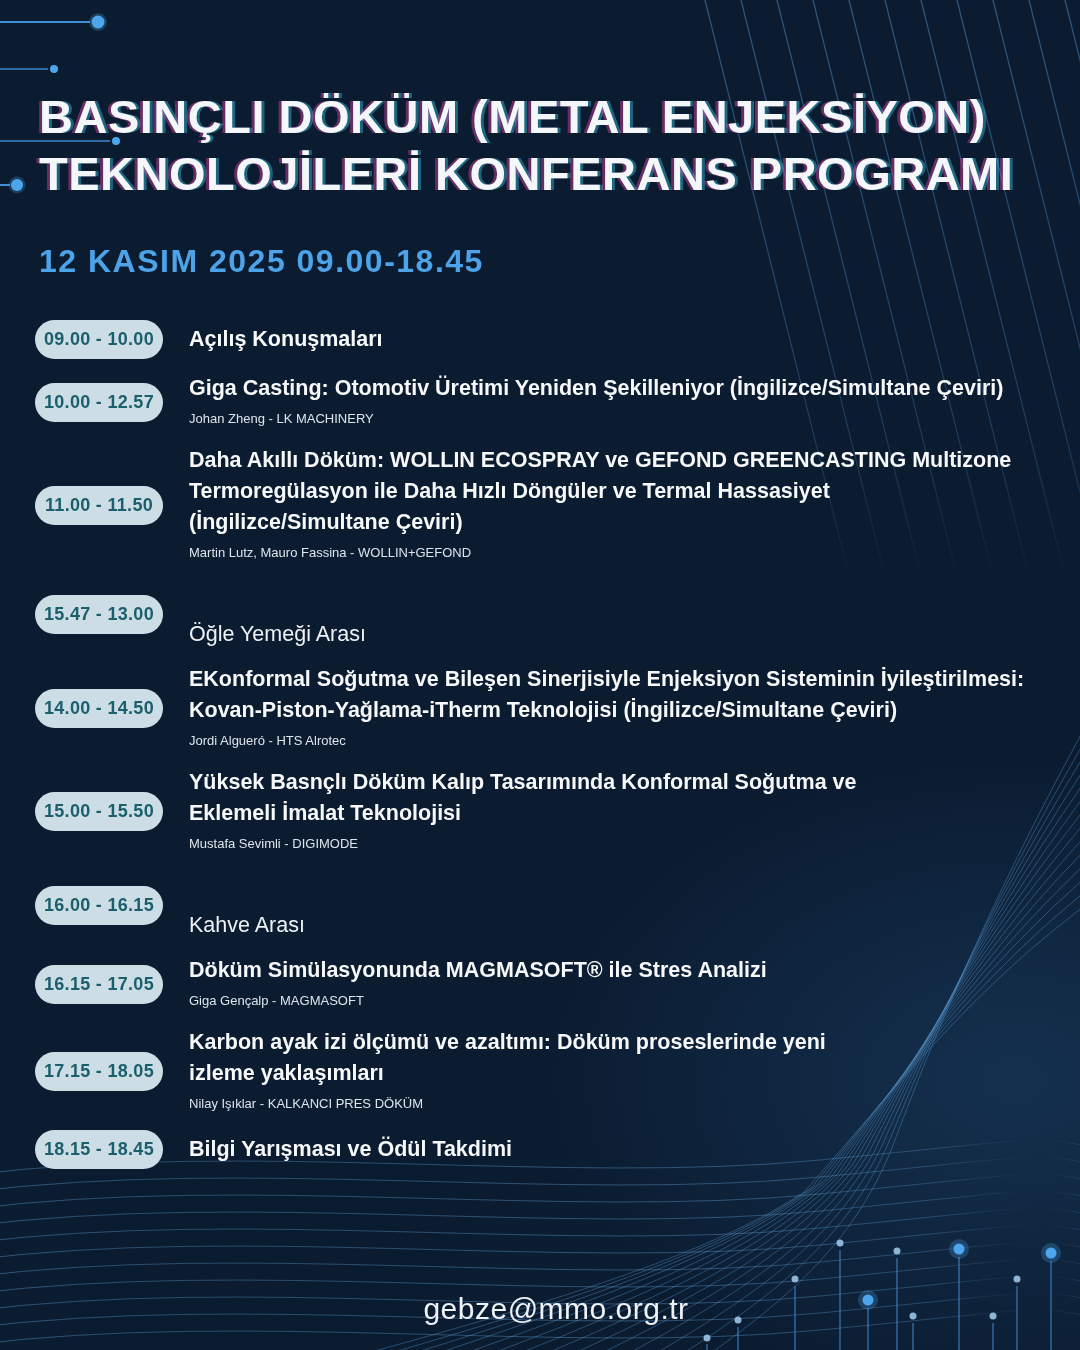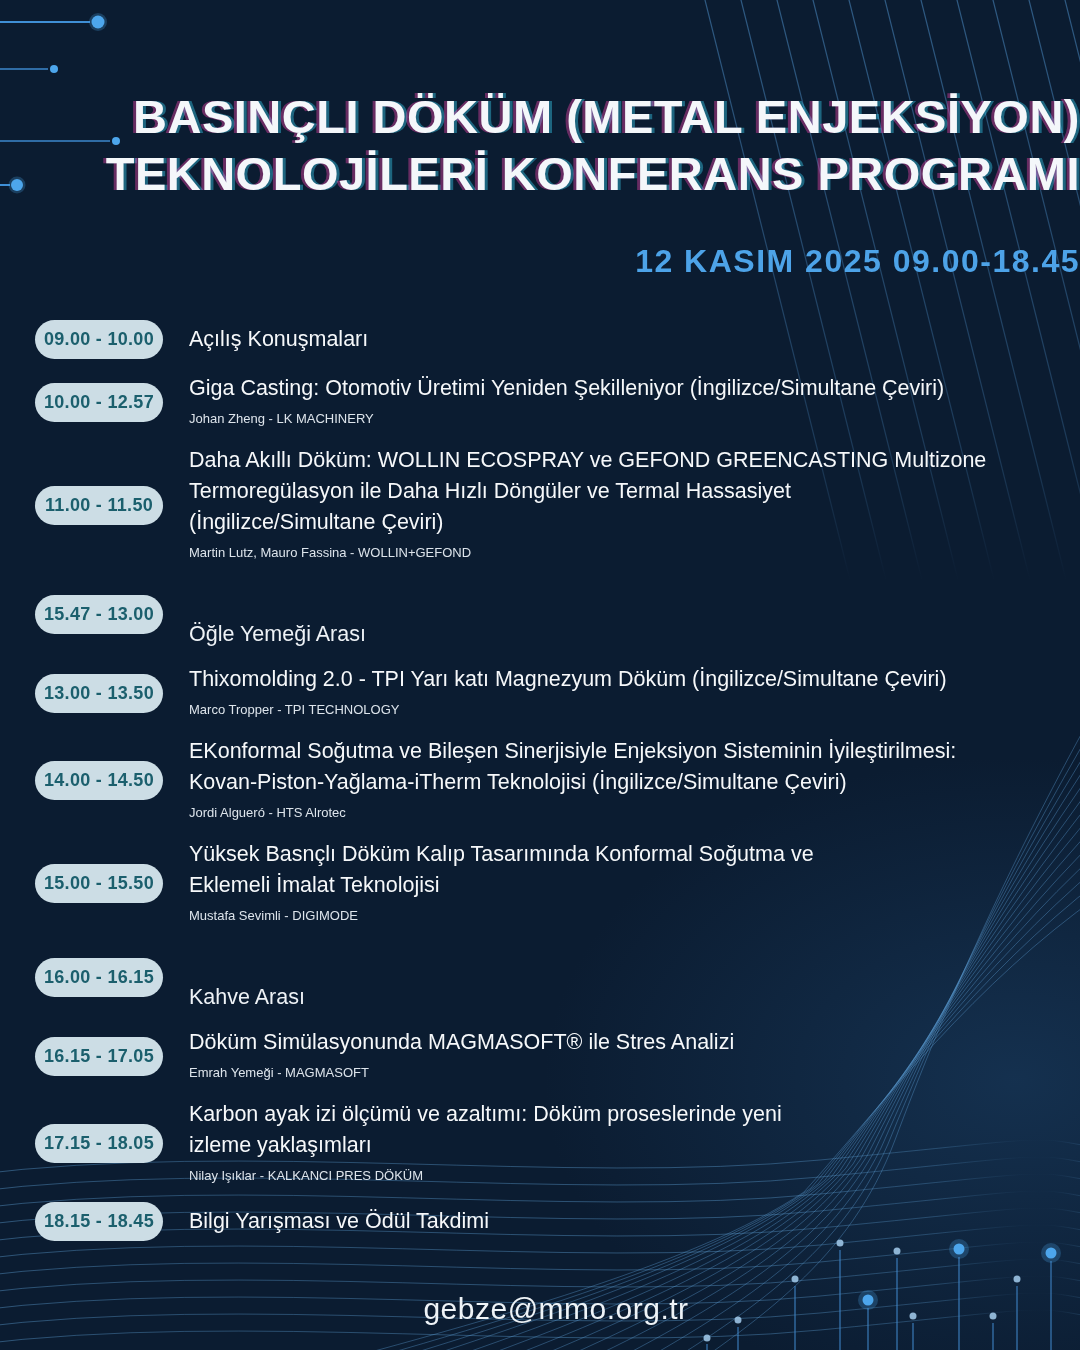--- a/index.html
+++ b/index.html
@@ -17,21 +17,21 @@
     overflow: hidden;
   }
   svg.bg {
     position: absolute; inset: 0;
     width: 1080px; height: 1350px;
     display: block;
   }
   
   header {
     position: absolute; top: 88px; left: 0; right: 0;
-    text-align: right; z-index: 2;
+    text-align: left; z-index: 2; padding-left: 39px;
   }
   h1.title {
     margin: 0;
     font-size: 47px; line-height: 57px;
     font-weight: bold; letter-spacing: 0.5px;
     color: #f4f7fa;
   }
   h1.title span {
     display: block;
     text-shadow: -3px 0 0 rgba(255,70,180,0.38), 3px 0 0 rgba(60,220,255,0.38);
@@ -52,21 +52,21 @@
     flex: 0 0 auto;
     width: 128px; padding: 9px 0;
     background: #ccdde5;
     border-radius: 22px;
     text-align: center;
     font-size: 18px; font-weight: bold; letter-spacing: 0.3px;
     color: #1b5f6d;
   }
   .info { flex: 1; min-width: 0; }
   .stitle {
-    font-size: 21.5px; font-weight: normal;
+    font-size: 21.5px; font-weight: bold;
     line-height: 31px; color: #f6f8fa;
     white-space: pre-line;
   }
   .break-row .stitle { font-weight: normal; color: #eef2f6; margin-top: 40px; }
   .speaker {
     margin-top: 3px;
     font-size: 13px; font-weight: normal;
     line-height: 24px; color: #dde4eb;
   }
   
@@ -220,27 +220,20 @@
       </div>
     </div>
 
     <div class="row break-row">
       <div class="pill">15.47 - 13.00</div>
       <div class="info">
         <div class="stitle">Öğle Yemeği Arası</div>
       </div>
     </div>
 
-    <div class="row">
-      <div class="pill">13.00 - 13.50</div>
-      <div class="info">
-        <div class="stitle">Thixomolding 2.0 - TPI Yarı katı Magnezyum Döküm (İngilizce/Simultane Çeviri)</div>
-        <div class="speaker">Marco Tropper - TPI TECHNOLOGY</div>
-      </div>
-    </div>
 
     <div class="row">
       <div class="pill">14.00 - 14.50</div>
       <div class="info">
         <div class="stitle">EKonformal Soğutma ve Bileşen Sinerjisiyle Enjeksiyon Sisteminin İyileştirilmesi:
 Kovan-Piston-Yağlama-iTherm Teknolojisi (İngilizce/Simultane Çeviri)</div>
         <div class="speaker">Jordi Algueró - HTS Alrotec</div>
       </div>
     </div>
 
@@ -257,21 +250,21 @@
       <div class="pill">16.00 - 16.15</div>
       <div class="info">
         <div class="stitle">Kahve Arası</div>
       </div>
     </div>
 
     <div class="row">
       <div class="pill">16.15 - 17.05</div>
       <div class="info">
         <div class="stitle">Döküm Simülasyonunda MAGMASOFT® ile Stres Analizi</div>
-        <div class="speaker">Emrah Yemeği - MAGMASOFT</div>
+        <div class="speaker">Giga Gençalp - MAGMASOFT</div>
       </div>
     </div>
 
     <div class="row">
       <div class="pill">17.15 - 18.05</div>
       <div class="info">
         <div class="stitle">Karbon ayak izi ölçümü ve azaltımı: Döküm proseslerinde yeni
 izleme yaklaşımları</div>
         <div class="speaker">Nilay Işıklar - KALKANCI PRES DÖKÜM</div>
       </div>

